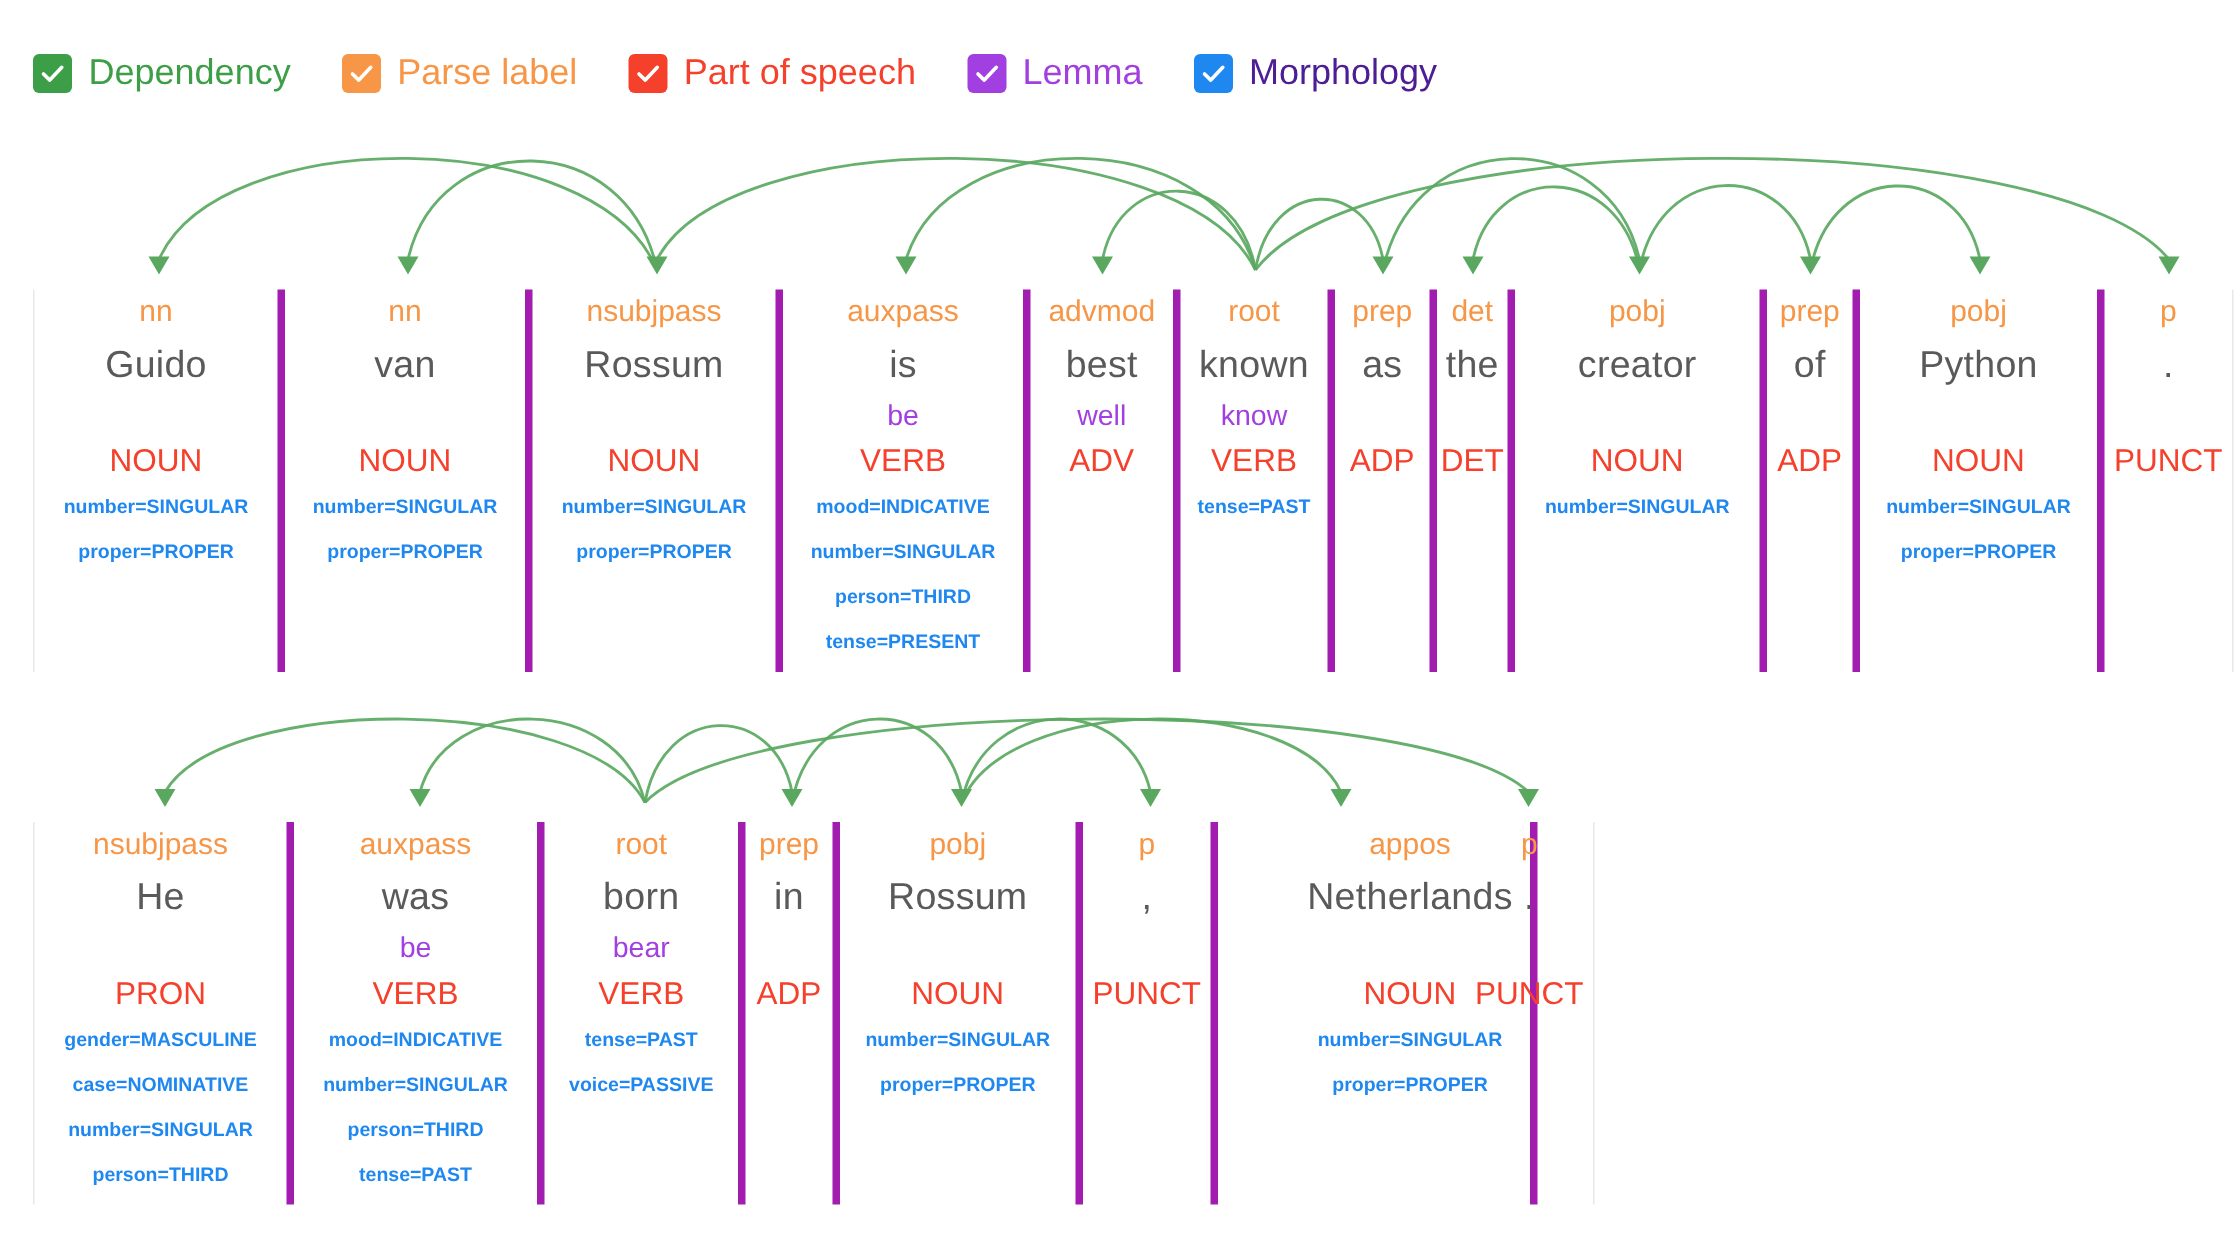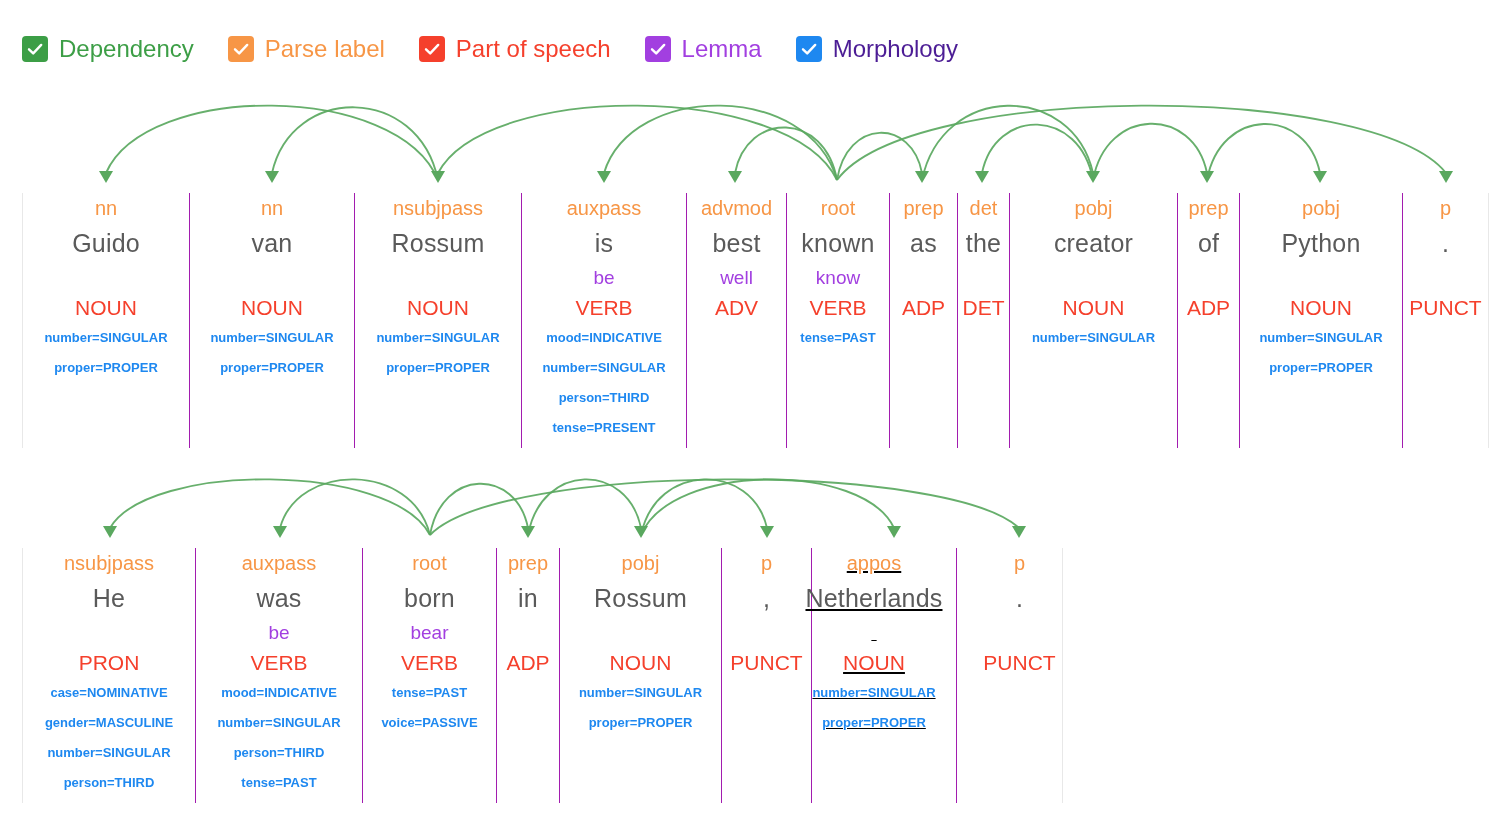--- a/index.html
+++ b/index.html
@@ -72,21 +72,21 @@
     width: 1490px;
   }
   #row-0 .tokens-layer { top: 115px; }
   #row-1 .tokens-layer { top: 90px; }
 
   .token {
     position: absolute;
     top: 0;
     text-align: center;
     box-sizing: border-box;
-    border-right: 1px solid #a21caf;
+    border-right: 5px solid #a21caf;
     height: 255px;
     padding-top: 0;
   }
   .token.last { border-right: 1px solid #e8e8e8; }
   .token.first { border-left: 1px solid #e8e8e8; }
 
   .tok-dep {
     font-size: 20px;
     color: #f79646;
     line-height: 30px;
@@ -302,22 +302,22 @@
       <path d="M 887 68 L 901 68 L 894 80 Z" fill="#5aa85f"></path>
       <path d="M 430 77 C 500.68 4, 948.32 4, 1019 70" fill="none" stroke="#5aa85f" stroke-width="1.9" opacity="0.92"></path>
       <path d="M 1012 68 L 1026 68 L 1019 80 Z" fill="#5aa85f"></path>
     </svg>
   <div class="tokens-layer">
       <div class="token first" style="left: 22px; width: 174px;">
         <div class="tok-dep">nsubjpass</div>
         <div class="tok-word">He</div>
         <div class="tok-lemma empty">&nbsp;</div>
         <div class="tok-pos">PRON</div>
+        <div class="tok-morph">gender=MASCULINE</div>
         <div class="tok-morph">case=NOMINATIVE</div>
-        <div class="tok-morph">gender=MASCULINE</div>
         <div class="tok-morph">number=SINGULAR</div>
         <div class="tok-morph">person=THIRD</div>
       </div>
       <div class="token" style="left: 196px; width: 167px;">
         <div class="tok-dep">auxpass</div>
         <div class="tok-word">was</div>
         <div class="tok-lemma">be</div>
         <div class="tok-pos">VERB</div>
         <div class="tok-morph">mood=INDICATIVE</div>
         <div class="tok-morph">number=SINGULAR</div>
@@ -345,21 +345,21 @@
         <div class="tok-pos">NOUN</div>
         <div class="tok-morph">number=SINGULAR</div>
         <div class="tok-morph">proper=PROPER</div>
       </div>
       <div class="token" style="left: 722px; width: 90px;">
         <div class="tok-dep">p</div>
         <div class="tok-word">,</div>
         <div class="tok-lemma empty">&nbsp;</div>
         <div class="tok-pos">PUNCT</div>
       </div>
-      <div class="token" style="left: 792px; width: 165px; text-decoration: underline;">
+      <div class="token" style="left: 860px; width: 165px;">
         <div class="tok-dep">appos</div>
         <div class="tok-word">Netherlands</div>
         <div class="tok-lemma empty">&nbsp;</div>
         <div class="tok-pos">NOUN</div>
         <div class="tok-morph">number=SINGULAR</div>
         <div class="tok-morph">proper=PROPER</div>
       </div>
       <div class="token last" style="left: 977px; width: 86px;">
         <div class="tok-dep">p</div>
         <div class="tok-word">.</div>

